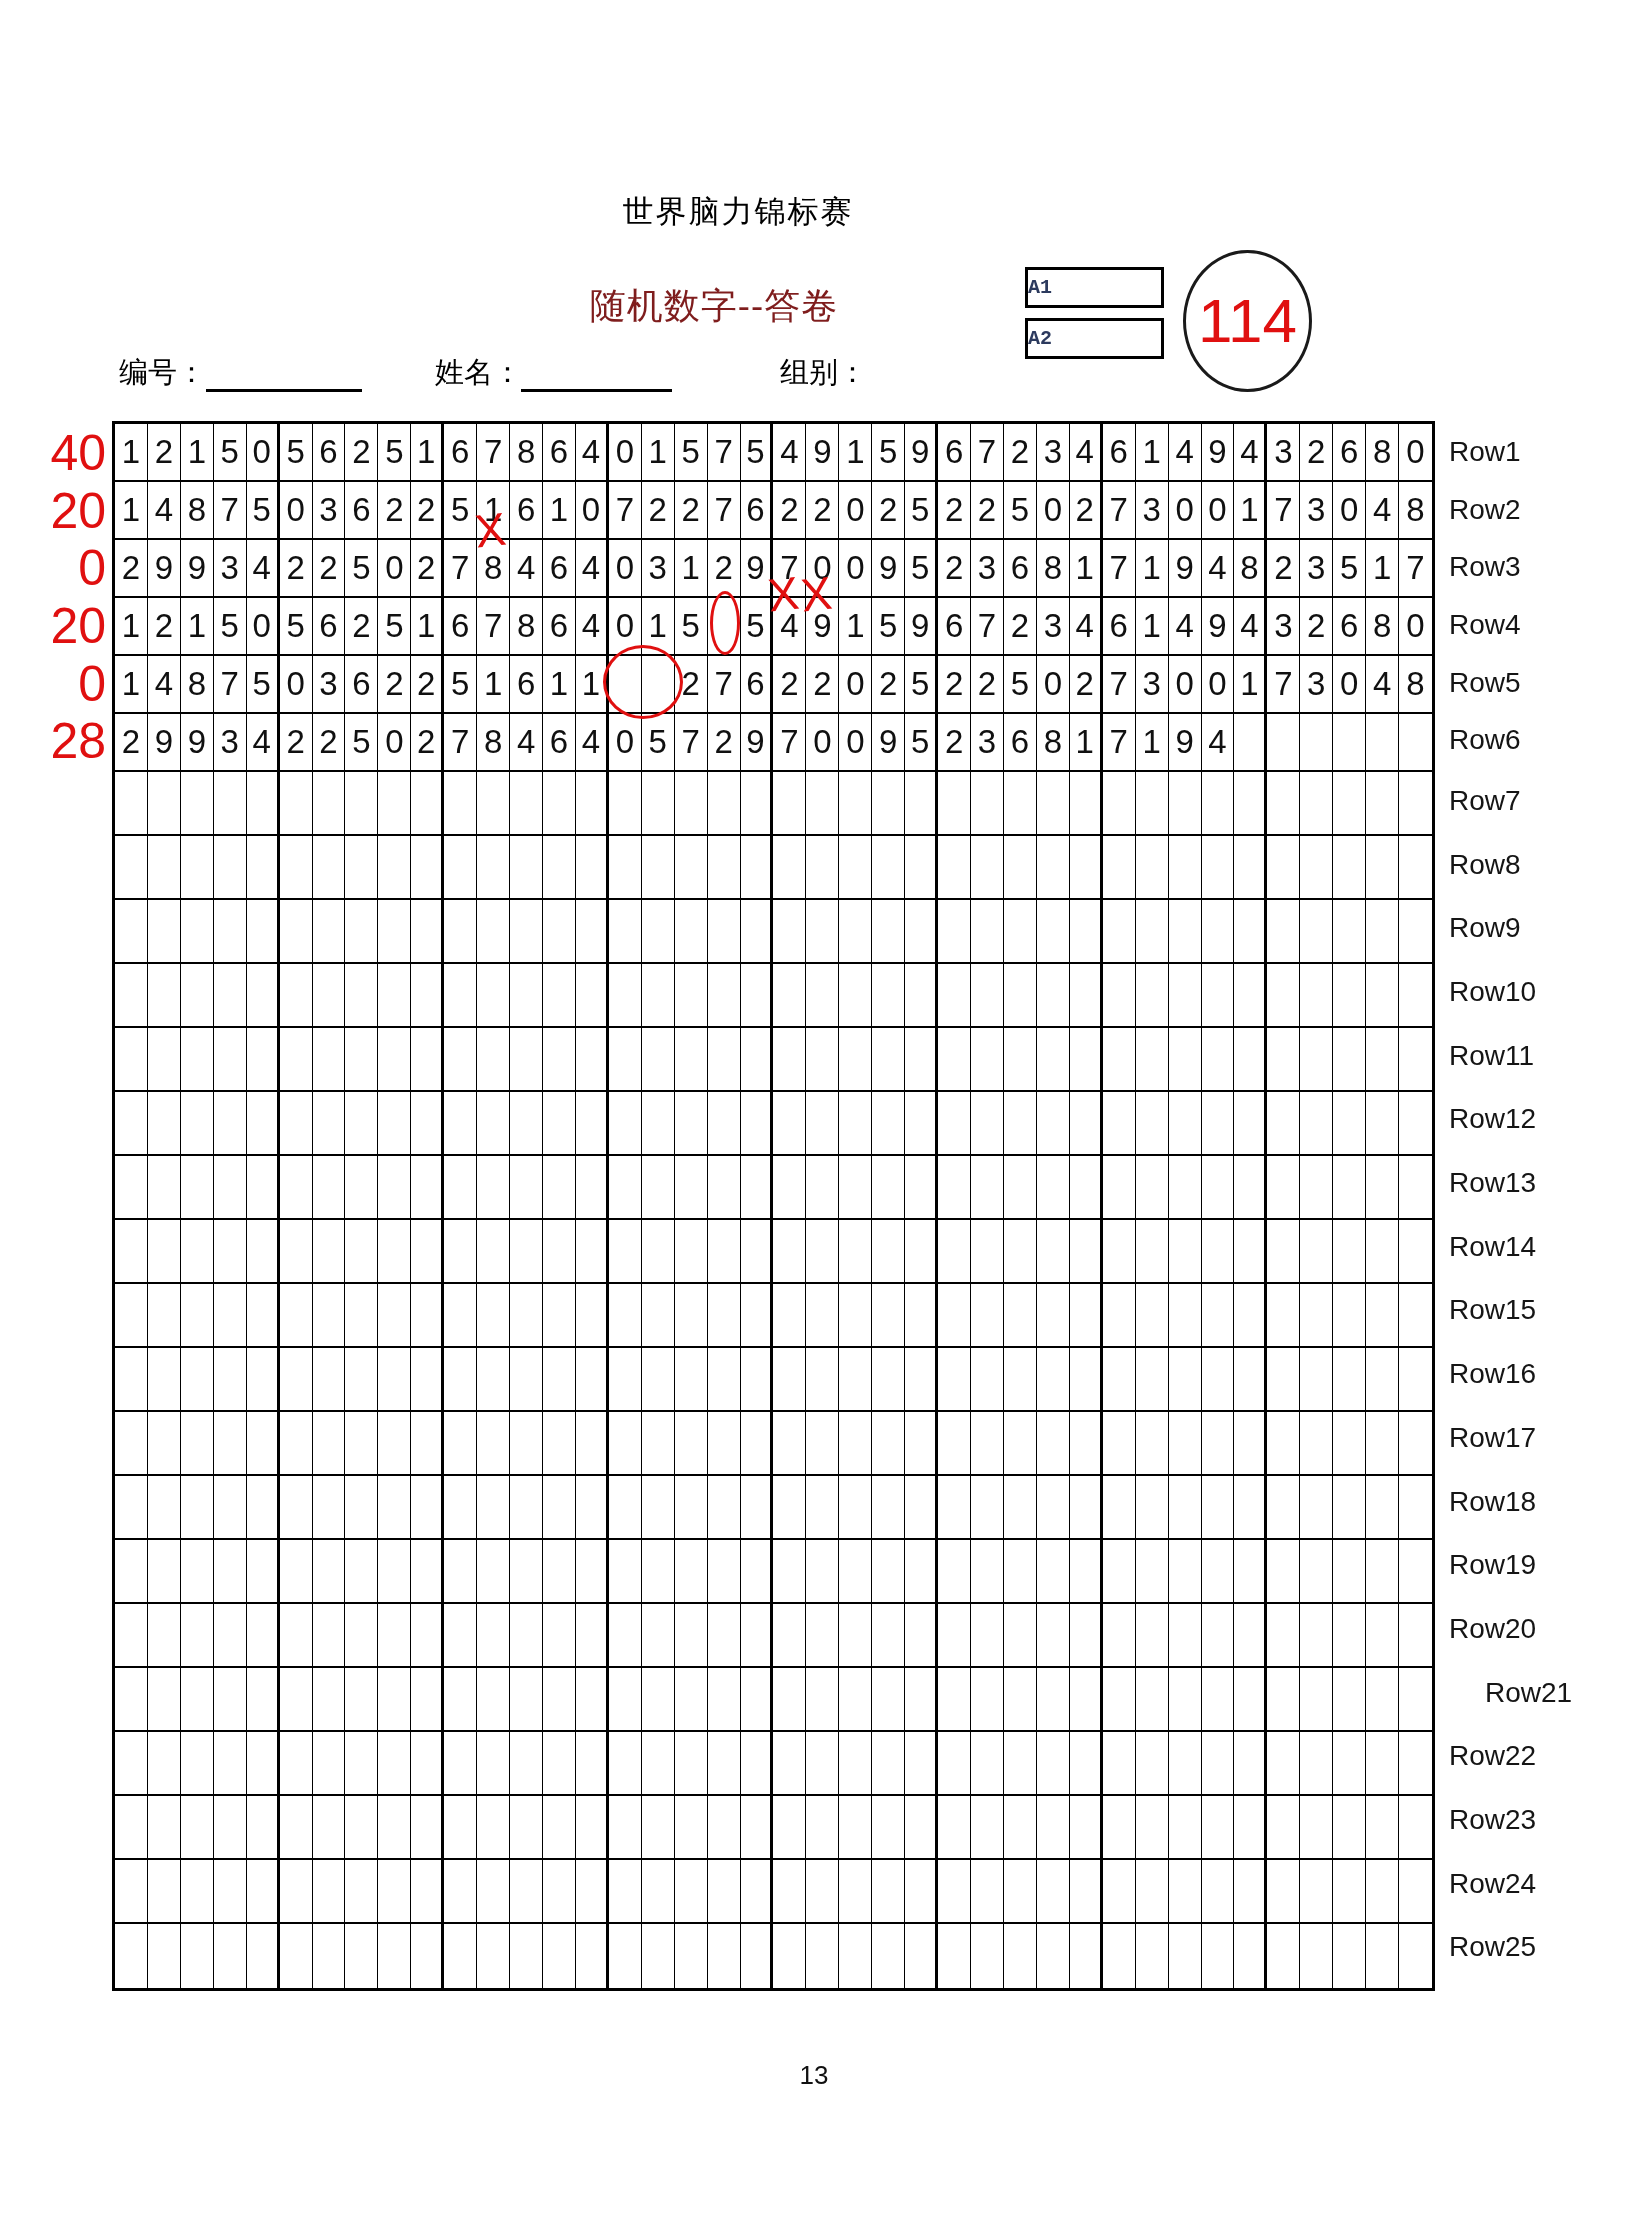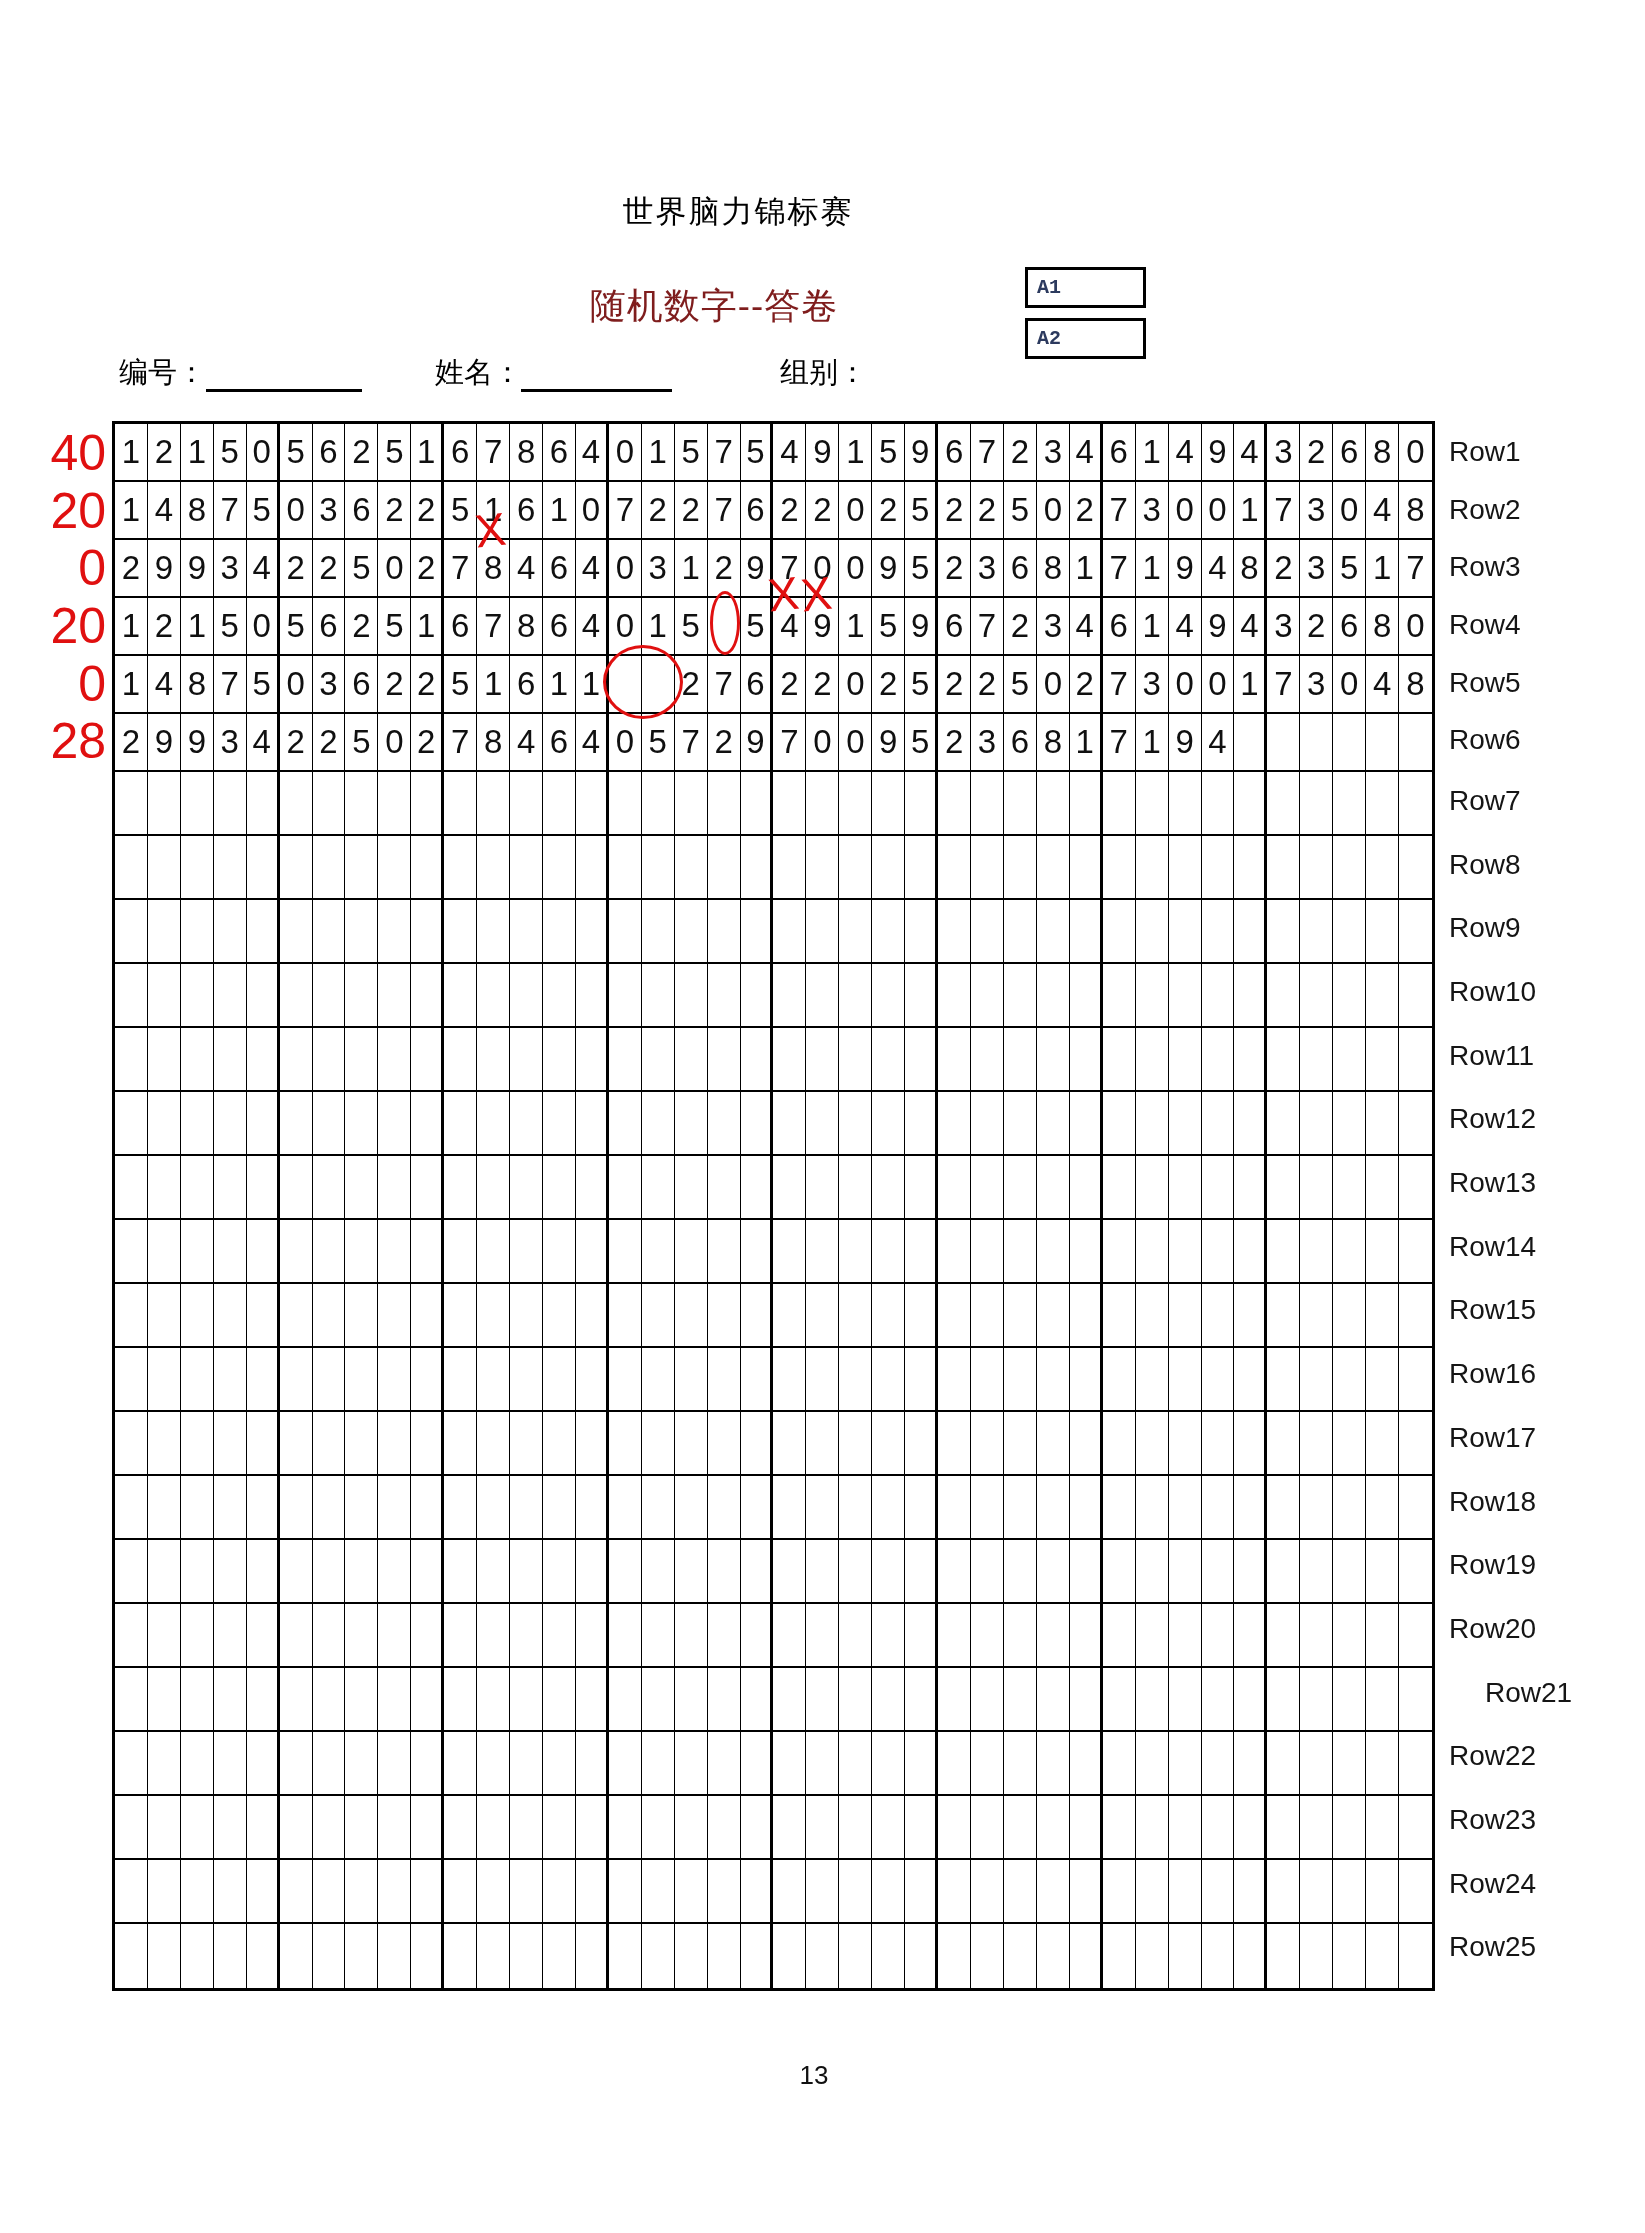--- a/index.html
+++ b/index.html
@@ -3,22 +3,22 @@
 <meta charset="utf-8">
 <style>
   html,body{margin:0;padding:0;background:#ffffff;}
   *{box-sizing:border-box;}
   .page{position:relative;width:1646px;height:2234px;background:#fff;
         font-family:"Liberation Sans",sans-serif;color:#111;overflow:hidden;}
   .title{position:absolute;top:191px;left:738px;transform:translateX(-50%);
          font-family:"DejaVu Serif",serif;font-size:31px;letter-spacing:2px;white-space:nowrap;color:#000;}
   .subtitle{position:absolute;top:282px;left:714px;transform:translateX(-50%);
          font-family:"DejaVu Serif",serif;font-size:36px;letter-spacing:1px;white-space:nowrap;color:#7f1d1d;}
-  .score-box{position:absolute;left:1025px;width:121px;height:41px;border:3px solid #000;
-         display:flex;align-items:center;padding-left:9px;background:#fff;}
+  .score-box{position:absolute;left:1025px;width:139px;height:41px;border:3px solid #000;
+         display:flex;align-items:center;background:#fff;}
   .score-box.a1{top:267px;}
   .score-box.a2{top:318px;}
   .score-box span{font-family:"Liberation Mono",monospace;font-weight:bold;font-size:20px;color:#2c3a5e;}
   .total-circle{position:absolute;left:1183px;top:250px;width:129px;height:142px;
          border:3px solid #1a1a1a;border-radius:50%;display:flex;align-items:center;justify-content:center;background:#fff;}
   .total-circle span{color:#e01010;font-size:62px;font-weight:500;line-height:1;}
   .info-label{position:absolute;top:353px;font-family:"DejaVu Serif",serif;font-size:29px;white-space:nowrap;color:#000;}
   .blank-line{position:absolute;top:389px;height:0;border-top:3px solid #000;}
   .grid-wrap{position:absolute;left:112px;top:421px;width:1323px;border:3px solid #000;background:#fff;}
   .grid-row{display:grid;grid-template-columns:repeat(40,1fr);border-bottom:2px solid #000;}
@@ -43,20 +43,23 @@
   <div class="title">世界脑力锦标赛</div>
   <div class="subtitle">随机数字--答卷</div>
 
   <div class="score-box a1">
     <span>A1</span>
   </div>
   <div class="score-box a2">
     <span>A2</span>
   </div>
 
+  <div class="total-circle">
+    <span>114</span>
+  </div>
 
   <div class="info-label" style="left:119px;">编号：</div>
   <div class="blank-line" style="left:206px;width:156px;"></div>
   <div class="info-label" style="left:435px;">姓名：</div>
   <div class="blank-line" style="left:521px;width:151px;"></div>
   <div class="info-label" style="left:736px;margin-left:44px;">组别：</div>
 
   <div class="grid-wrap" id="grid-wrap">
       <div class="grid-row" style="height: 58px;">
         <div class="grid-cell">1</div>

